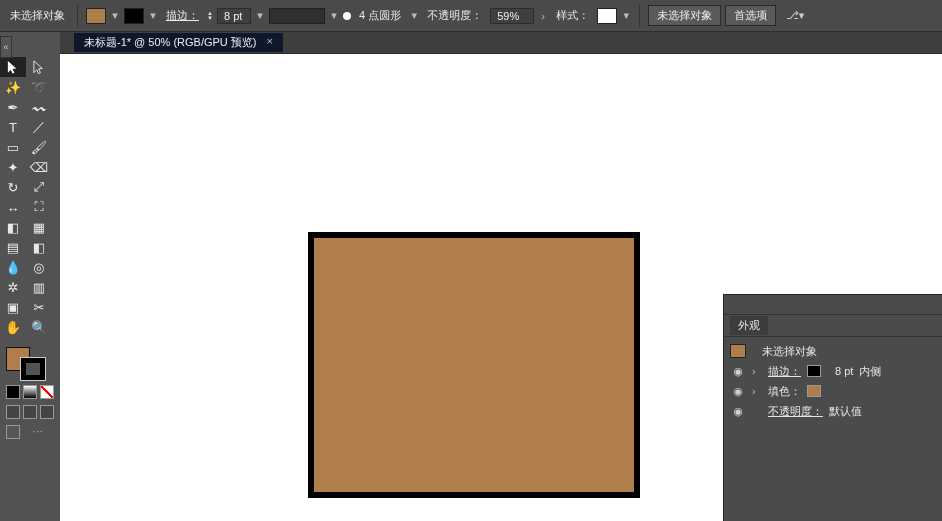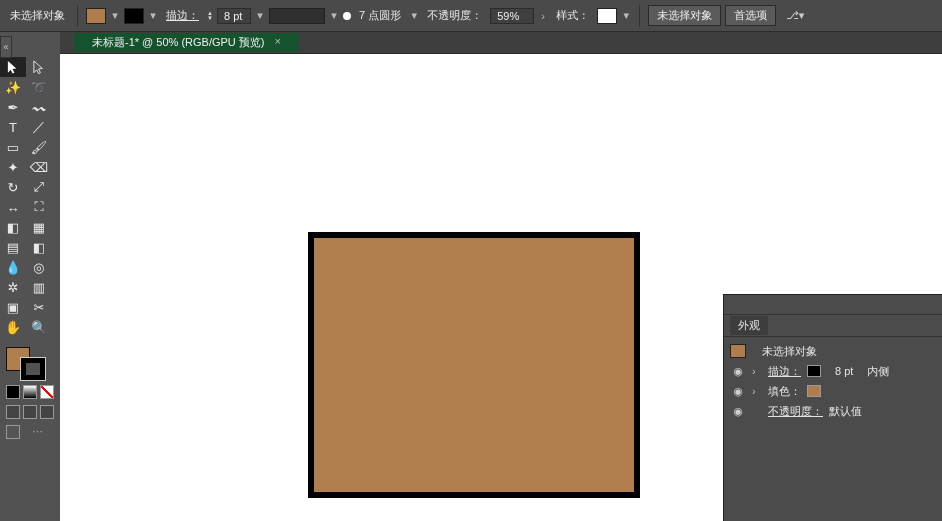--- a/index.html
+++ b/index.html
@@ -81,21 +81,21 @@
     display:flex; align-items:center; justify-content:center;
   }
 
   
   .workspace { flex:1; display:flex; flex-direction:column; position:relative; }
   .tabbar {
     background:#3e3e3e; height:22px; display:flex; align-items:center;
     padding-left:14px; gap:10px; border-bottom:1px solid #2a2a2a;
   }
   .doctab {
-    background:#14532d; padding:2px 18px; color:#eee; display:flex; gap:10px;
+    background:#0f172a; padding:2px 10px; color:#eee; display:flex; gap:10px;
     font-size:11px;
   }
   .tabx { color:#bbb; cursor:pointer; }
   .canvas {
     flex:1; background:#fff; position:relative; overflow:hidden;
   }
   .rect {
     position:absolute; left:248px; top:178px; width:332px; height:266px;
     background:#b07d4d; border:6px solid #000;
   }
@@ -149,21 +149,21 @@
       <span>▲</span>
       <span>▼</span>
     </span>
   <span class="numbox">8 pt</span>
   <span class="dd">▾</span>
 
   <span class="stroke-align"></span>
   <span class="dd">▾</span>
 
   <span style="width:8px;height:8px;background:#fff;border-radius:50%"></span>
-  <span class="ctrl-label">7 点圆形</span>
+  <span class="ctrl-label">4 点圆形</span>
   <span class="dd">▾</span>
 
   <span class="ctrl-label">不透明度：</span>
   <span class="numbox wider">59%</span>
   <span class="dd">›</span>
 
   <span class="ctrl-label">样式：</span>
   <span class="swatch" style="background:#fff"></span>
   <span class="dd">▾</span>
 
@@ -283,21 +283,21 @@
             <span class="thumb"></span>
             <span style="margin-left:10px">未选择对象</span>
           </div>
 
           <div class="prow">
             <span class="eye">◉</span>
             <span class="chev">›</span>
             <span class="ul">描边：</span>
             <span class="mini" style="background:#000"></span>
             <span style="margin-left:8px">8 pt</span>
-            <span style="margin-left:8px">内侧</span>
+            <span style="">内侧</span>
           </div>
 
           <div class="prow">
             <span class="eye">◉</span>
             <span class="chev">›</span>
             <span>填色：</span>
             <span class="mini fill"></span>
           </div>
 
           <div class="prow">

